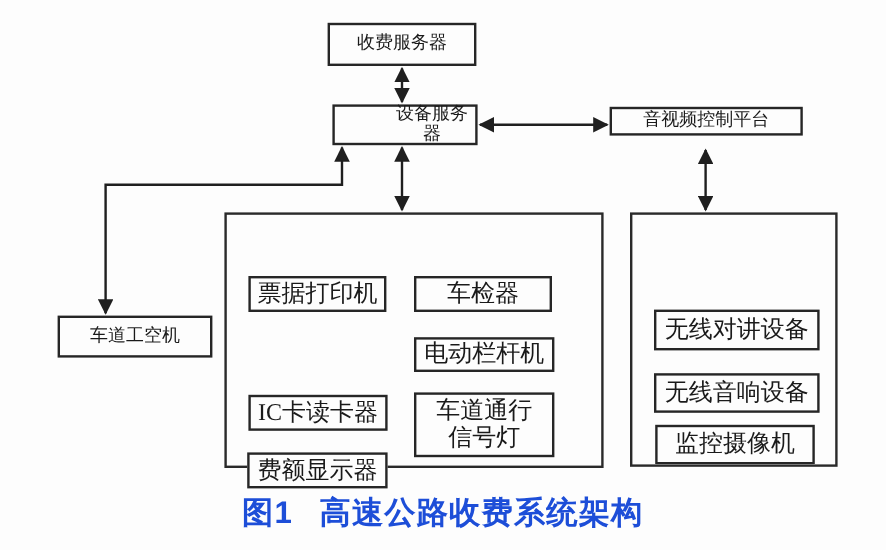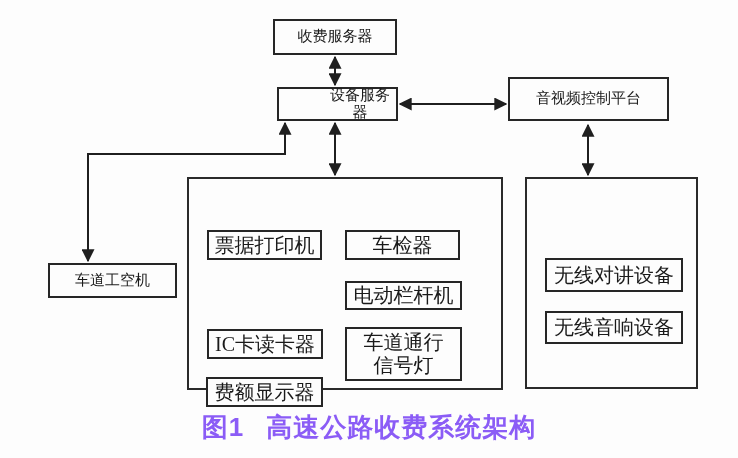--- a/index.html
+++ b/index.html
@@ -25,21 +25,21 @@
   .container-box{
     position:absolute;
     border:2px solid #2a2a2a;
     background:transparent;
     box-sizing:border-box;
   }
   .inner{border-width:2px;font-size:20px;margin-top:36px;}
   
   #toll-server      {left:273px;top:19px; width:124px;height:36px;}
   #device-server    {left:277px;top:87px; width:121px;height:34px;padding-left:45px;}
-  #av-platform      {left:508px;top:77px; width:161px;height:44px;}
+  #av-platform      {left:508px;top:89px; width:161px;height:24px;}
   #lane-computer    {left:48px; top:263px;width:129px;height:35px;}
   
   #lane-group       {left:187px;top:177px;width:316px;height:213px;}
   #av-group         {left:525px;top:177px;width:173px;height:212px;}
   
   #ticket-printer   {left:207px;top:194px;width:115px;height:30px;}
   #vehicle-detector {left:345px;top:194px;width:115px;height:30px;}
   #weighing-equip   {left:206px;top:245px;width:116px;height:29px;}
   #electric-barrier {left:345px;top:245px;width:117px;height:29px;}
   #ic-card-reader   {left:207px;top:293px;width:116px;height:30px;}
@@ -49,21 +49,21 @@
   #wireless-intercom{left:545px;top:222px;width:138px;height:34px;}
   #wireless-audio   {left:545px;top:275px;width:138px;height:33px;}
   #monitor-camera   {left:546px;top:318px;width:133px;height:33px;}
   
   #arrows{position:absolute;inset:0;pointer-events:none;}
   
   .caption{
     position:absolute;left:0;right:0;top:406px;height:42px;
     display:flex;align-items:center;justify-content:center;
     font-family:"Liberation Sans","DejaVu Sans",sans-serif;
-    font-weight:bold;font-size:26px;color:#8b5cf6;
+    font-weight:bold;font-size:26px;color:#1d4ed8;
     letter-spacing:1px;
   }
   .caption .fig-no{margin-right:22px;}
 </style>
 </head>
 <body>
 
 <div class="stage">
 
   <svg id="arrows" width="738" height="458" viewBox="0 0 738 458">
@@ -89,19 +89,20 @@
   <div class="box inner" id="vehicle-detector">车检器</div>
   <div class="box inner" id="electric-barrier">电动栏杆机</div>
   <div class="box inner" id="ic-card-reader">IC卡读卡器</div>
   <div class="box inner" id="lane-signal">车道通行
 信号灯</div>
   <div class="box inner" id="fee-display">费额显示器</div>
 
   <div class="container-box" id="av-group"></div>
   <div class="box inner" id="wireless-intercom">无线对讲设备</div>
   <div class="box inner" id="wireless-audio">无线音响设备</div>
+  <div class="box inner" id="monitor-camera">监控摄像机</div>
 
   <div class="caption">
     <span class="fig-no">图1</span>
     <span>高速公路收费系统架构</span>
   </div>
 
 </div>
 
 </body></html>

